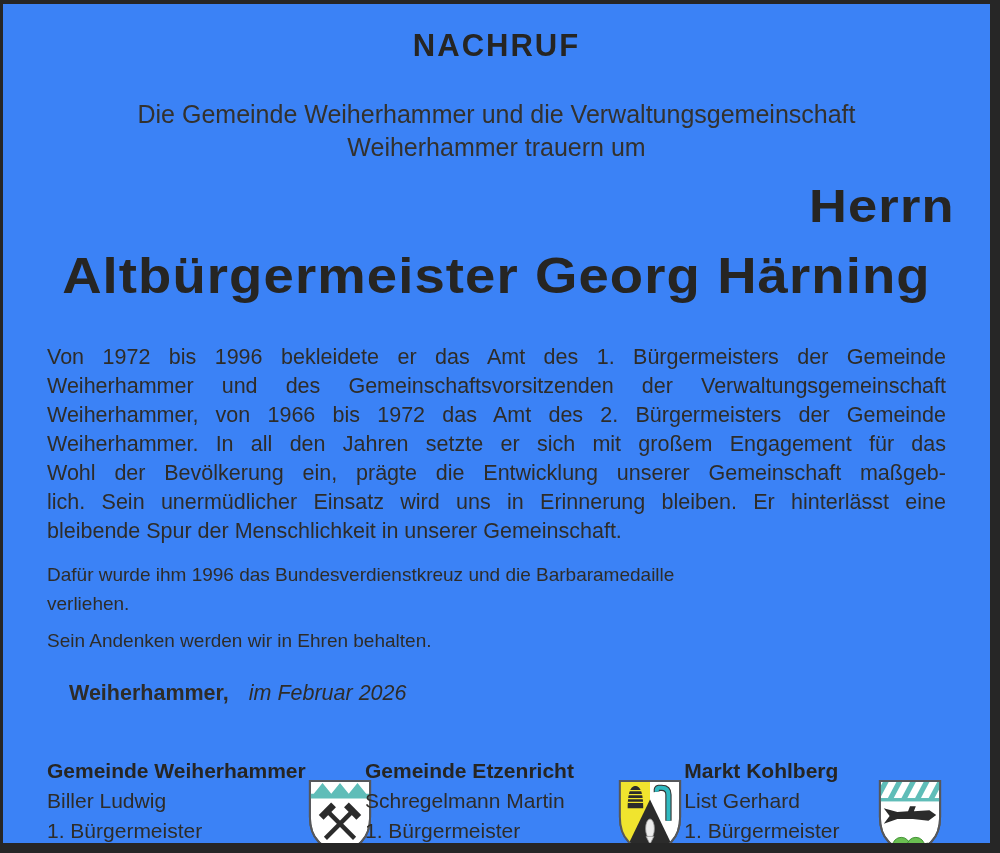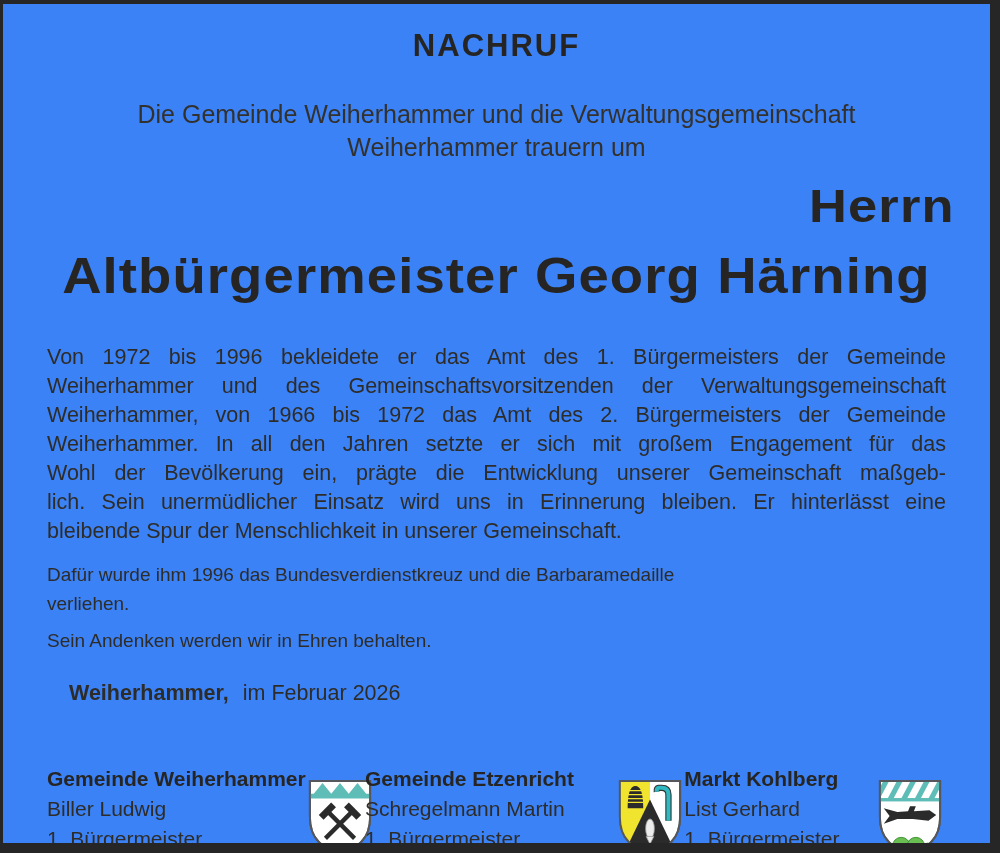--- a/index.html
+++ b/index.html
@@ -49,29 +49,29 @@
 
   .body-text { margin-top: 26px; font-size: 21.5px; line-height: 29px; }
   .jline { text-align: justify; text-align-last: justify; white-space: nowrap; }
   .lline { text-align: left; }
 
   .para { margin-top: 14px; font-size: 19px; line-height: 29px; }
   .para.single { margin-top: 8px; }
 
   .dateline { margin-top: 24px; font-size: 21.5px; line-height: 29px; }
   .dateline .place { font-weight: bold; margin-left: 22px; }
-  .dateline .date { margin-left: 14px; }
+  .dateline .date { margin-left: 20px; font-style: italic; }
 
   .signatures {
     margin-top: 40px;
     display: flex;
     justify-content: space-between;
     padding-right: 2px;
   }
-  .sig-col { display: flex; align-items: flex-end; }
+  .sig-col { display: flex; align-items: center; }
   .sig-col.c1 { width: 318px; }
   .sig-col.c2 { width: 332px; }
   .sig-col.c3 { width: 270px; }
   .sig-text { font-size: 21px; line-height: 30px; white-space: nowrap; }
   .sig-org { font-weight: bold; color: #262523; }
   .crest { margin-top: 30px; margin-left: auto; flex: 0 0 auto; }
 </style>
 </head>
 <body>
 

